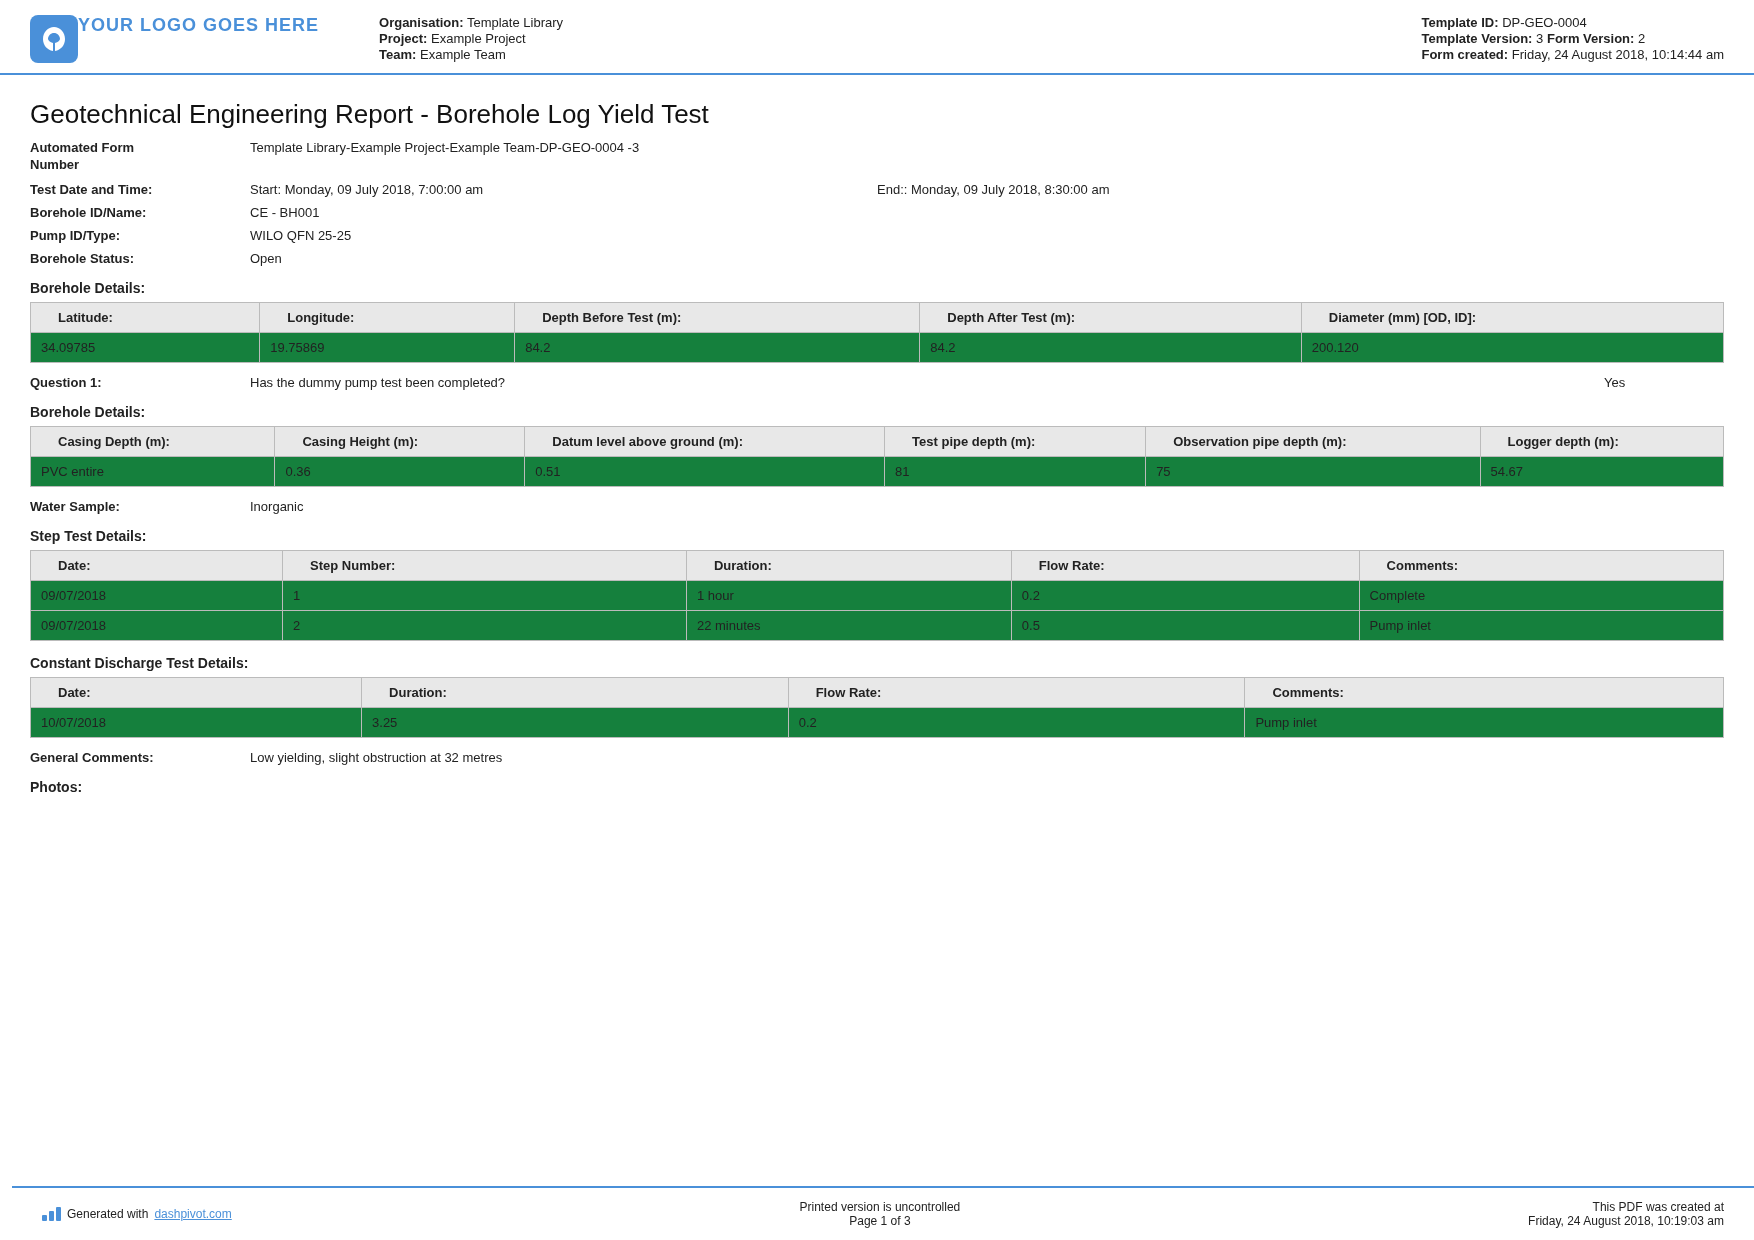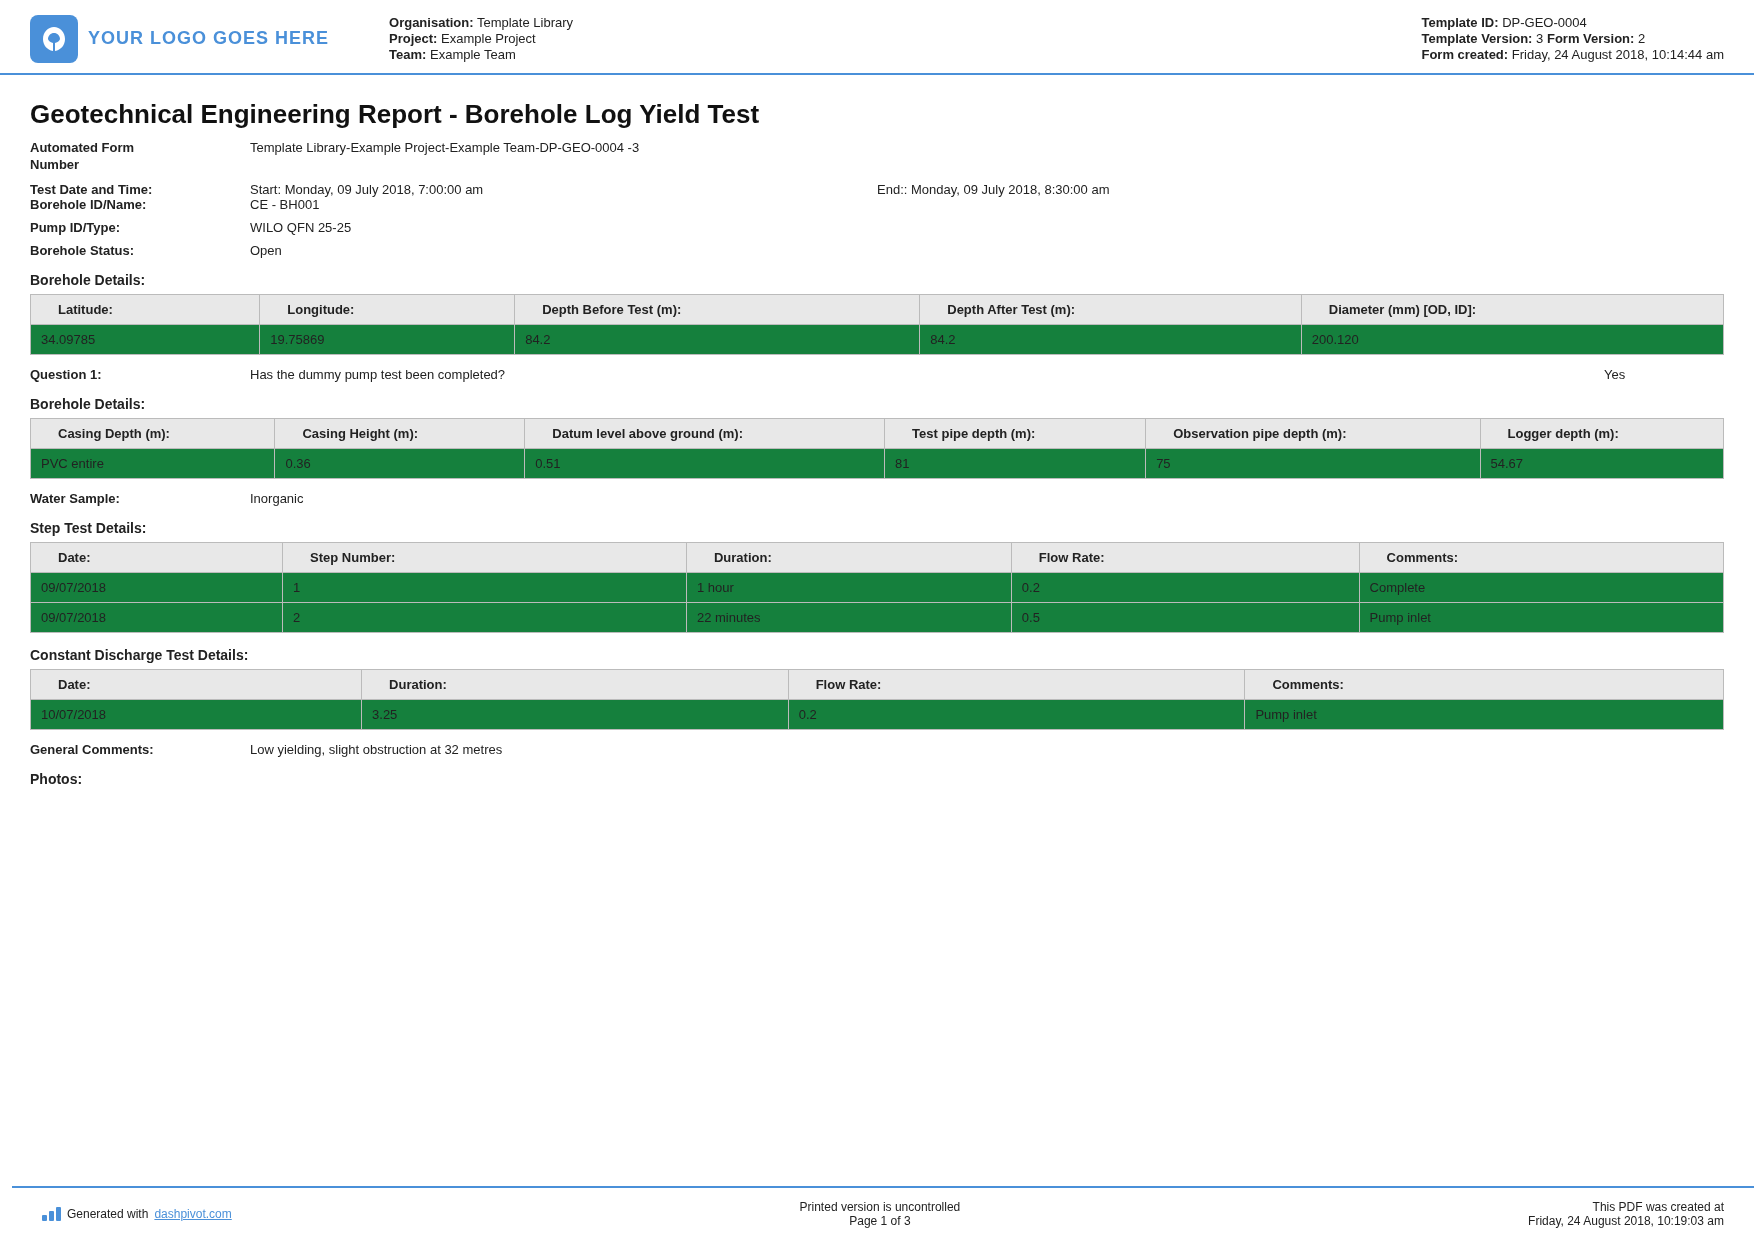--- a/index.html
+++ b/index.html
@@ -1,50 +1,50 @@
 <!DOCTYPE html>
 <html><head>
   <meta charset="utf-8">
   <style>
     * { box-sizing: border-box; margin: 0; padding: 0; }
     body { font-family: Arial, sans-serif; font-size: 13px; color: #222; background: #fff; width: 1754px; min-height: 1240px; }
 
     
     .header { display: flex; align-items: center; justify-content: space-between; padding: 14px 30px 10px 30px; border-bottom: 2px solid #4a90d9; }
-    .header-logo { display: flex; align-items: center; gap: 10px; }
+    .header-logo { display: flex; }
     .logo-icon { width: 48px; height: 48px; background: #4a90d9; border-radius: 8px; display: flex; align-items: center; justify-content: center; }
     .logo-icon svg { width: 32px; height: 32px; fill: white; }
     .logo-text { font-size: 18px; font-weight: bold; color: #4a90d9; letter-spacing: 1px; }
     .header-center { text-align: left; flex: 1; padding-left: 60px; }
     .header-center p { margin: 1px 0; font-size: 13px; }
     .header-right { text-align: left; }
     .header-right p { margin: 1px 0; font-size: 13px; }
     .bold { font-weight: bold; }
 
     
     .main { padding: 24px 30px 20px 30px; }
 
     
-    .report-title { font-size: 26px; font-weight: bold; margin-bottom: 10px; color: #111; }
+    .report-title { font-size: 26px; font-weight: normal; margin-bottom: 10px; color: #111; }
 
     
     .info-row { display: flex; margin-bottom: 8px; align-items: flex-start; }
     .info-label { font-weight: bold; width: 220px; min-width: 220px; font-size: 13px; }
     .info-value { font-size: 13px; flex: 1; }
 
     
     .section-heading { font-weight: bold; font-size: 14px; margin: 14px 0 6px 0; }
 
     
     table { width: 100%; border-collapse: collapse; margin-bottom: 12px; font-size: 13px; }
     table th { background: #e8e8e8; border: 1px solid #bbb; padding: 7px 27px; text-align: left; font-weight: bold; }
     table td { border: 1px solid #bbb; padding: 7px 10px; background: #15803d; }
 
     
-    .two-col-info { display: flex; gap: 0; margin-bottom: 0; }
+    .two-col-info { display: flex; gap: 0; margin-bottom: 8px; }
     .two-col-info .col { flex: 1; display: flex; }
     .two-col-info .col .info-label { width: 220px; min-width: 220px; }
 
     
     .footer { border-top: 2px solid #4a90d9; display: flex; justify-content: space-between; align-items: center; padding: 12px 30px; position: absolute; bottom: 0; left: 12px; right: 0; }
     .footer-left { display: flex; align-items: center; gap: 6px; font-size: 12px; }
     .footer-center { font-size: 12px; text-align: center; }
     .footer-right { font-size: 12px; text-align: right; }
     .footer-link { color: #4a90d9; text-decoration: underline; }
     .footer-bar-icon { display: flex; gap: 2px; align-items: flex-end; }

